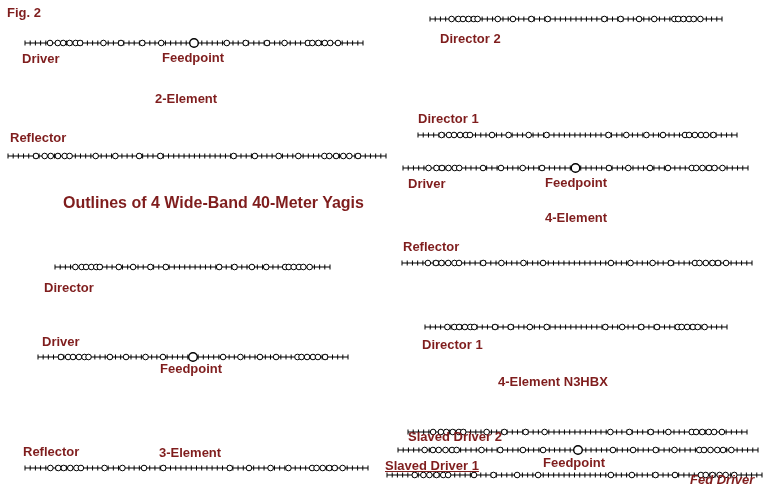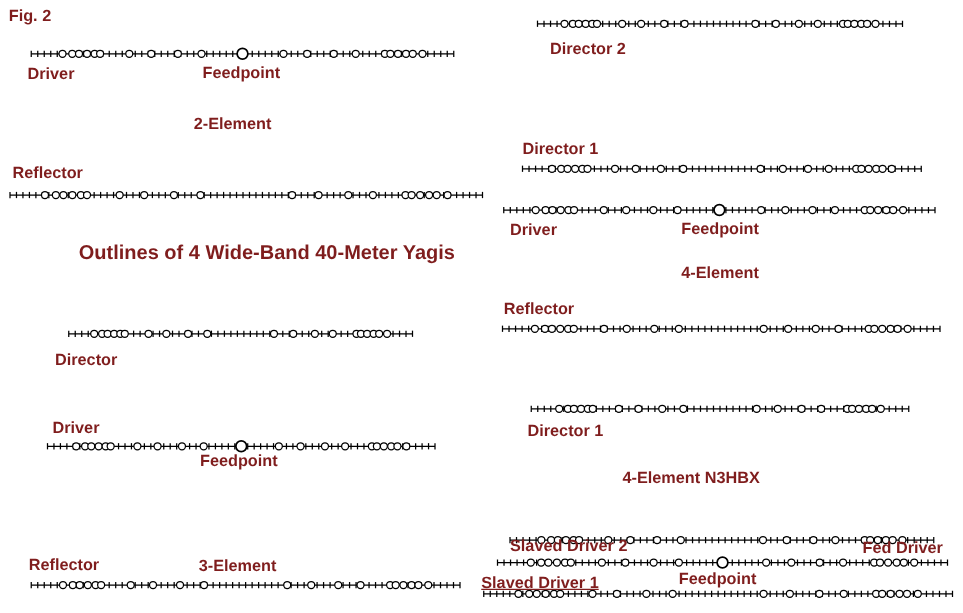--- a/index.html
+++ b/index.html
@@ -1190,18 +1190,18 @@
       <div class="lbl element-label" style="left: 428px; top: 32px; padding-left: 12px;">Director 2</div>
       <div class="lbl element-label" style="left: 418px; top: 112px;">Director 1</div>
       <div class="lbl element-label" style="left: 408px; top: 177px;">Driver</div>
       <div class="lbl element-label" style="left: 545px; top: 176px;">Feedpoint</div>
       <div class="lbl element-label" style="left: 403px; top: 240px;">Reflector</div>
       <div class="lbl antenna-title" style="left: 545px; top: 211px;">4-Element</div>
       <div class="lbl element-label" style="left: 422px; top: 338px;">Director 1</div>
       <div class="lbl element-label" style="left: 408px; top: 430px;">Slaved Driver 2</div>
       <div class="lbl element-label" style="left: 385px; top: 459px; text-decoration: underline;">Slaved Driver 1</div>
       <div class="lbl element-label" style="left: 543px; top: 456px;">Feedpoint</div>
-      <div class="lbl element-label" style="left: 690px; top: 431px;">Fed Driver</div>
+      <div class="lbl element-label" style="left: 690px; top: 473px; font-style: italic;">Fed Driver</div>
       <div class="lbl antenna-title" style="left: 498px; top: 375px;">4-Element N3HBX</div>
       <div class="lbl figure-label" style="left: 7px; top: 6px;">Fig. 2</div>
       <div class="lbl main-title" style="left: 63px; top: 196px;">Outlines of 4 Wide-Band 40-Meter Yagis</div>
     </div>
 </div>
 
 </body></html>

